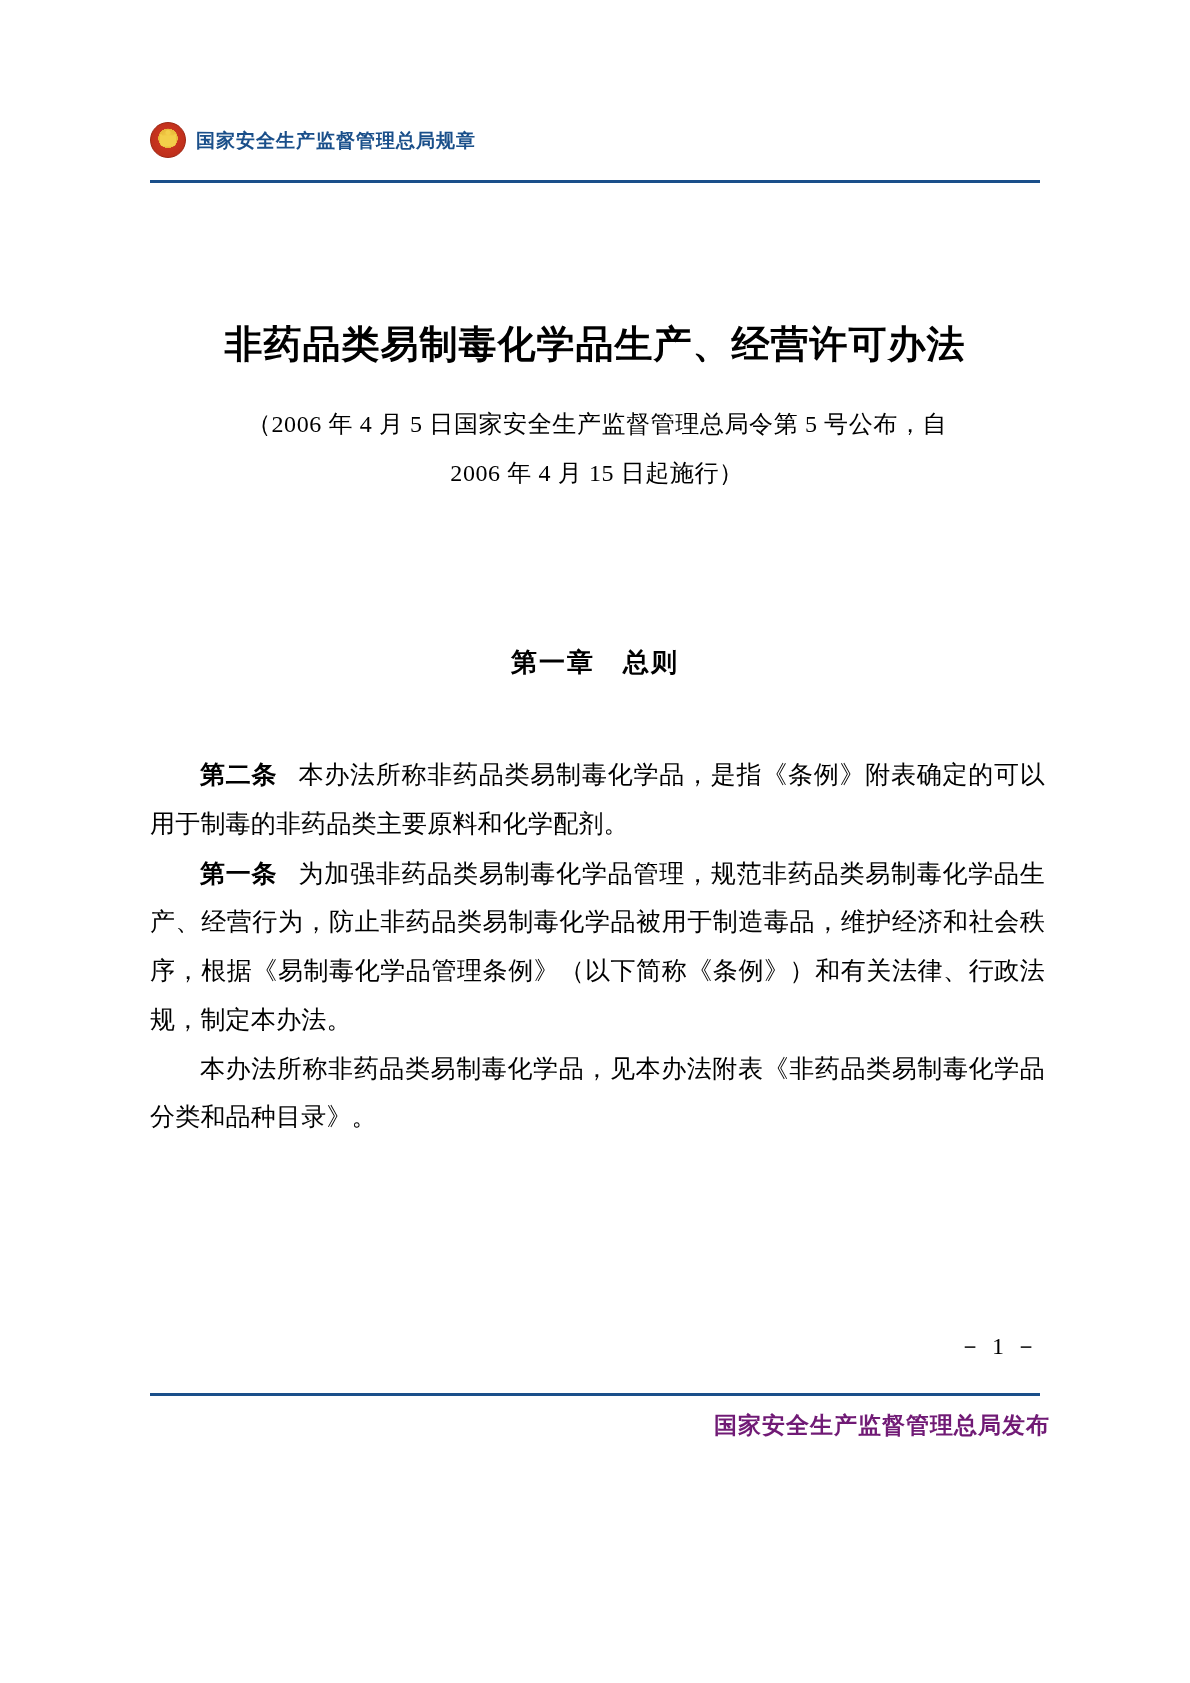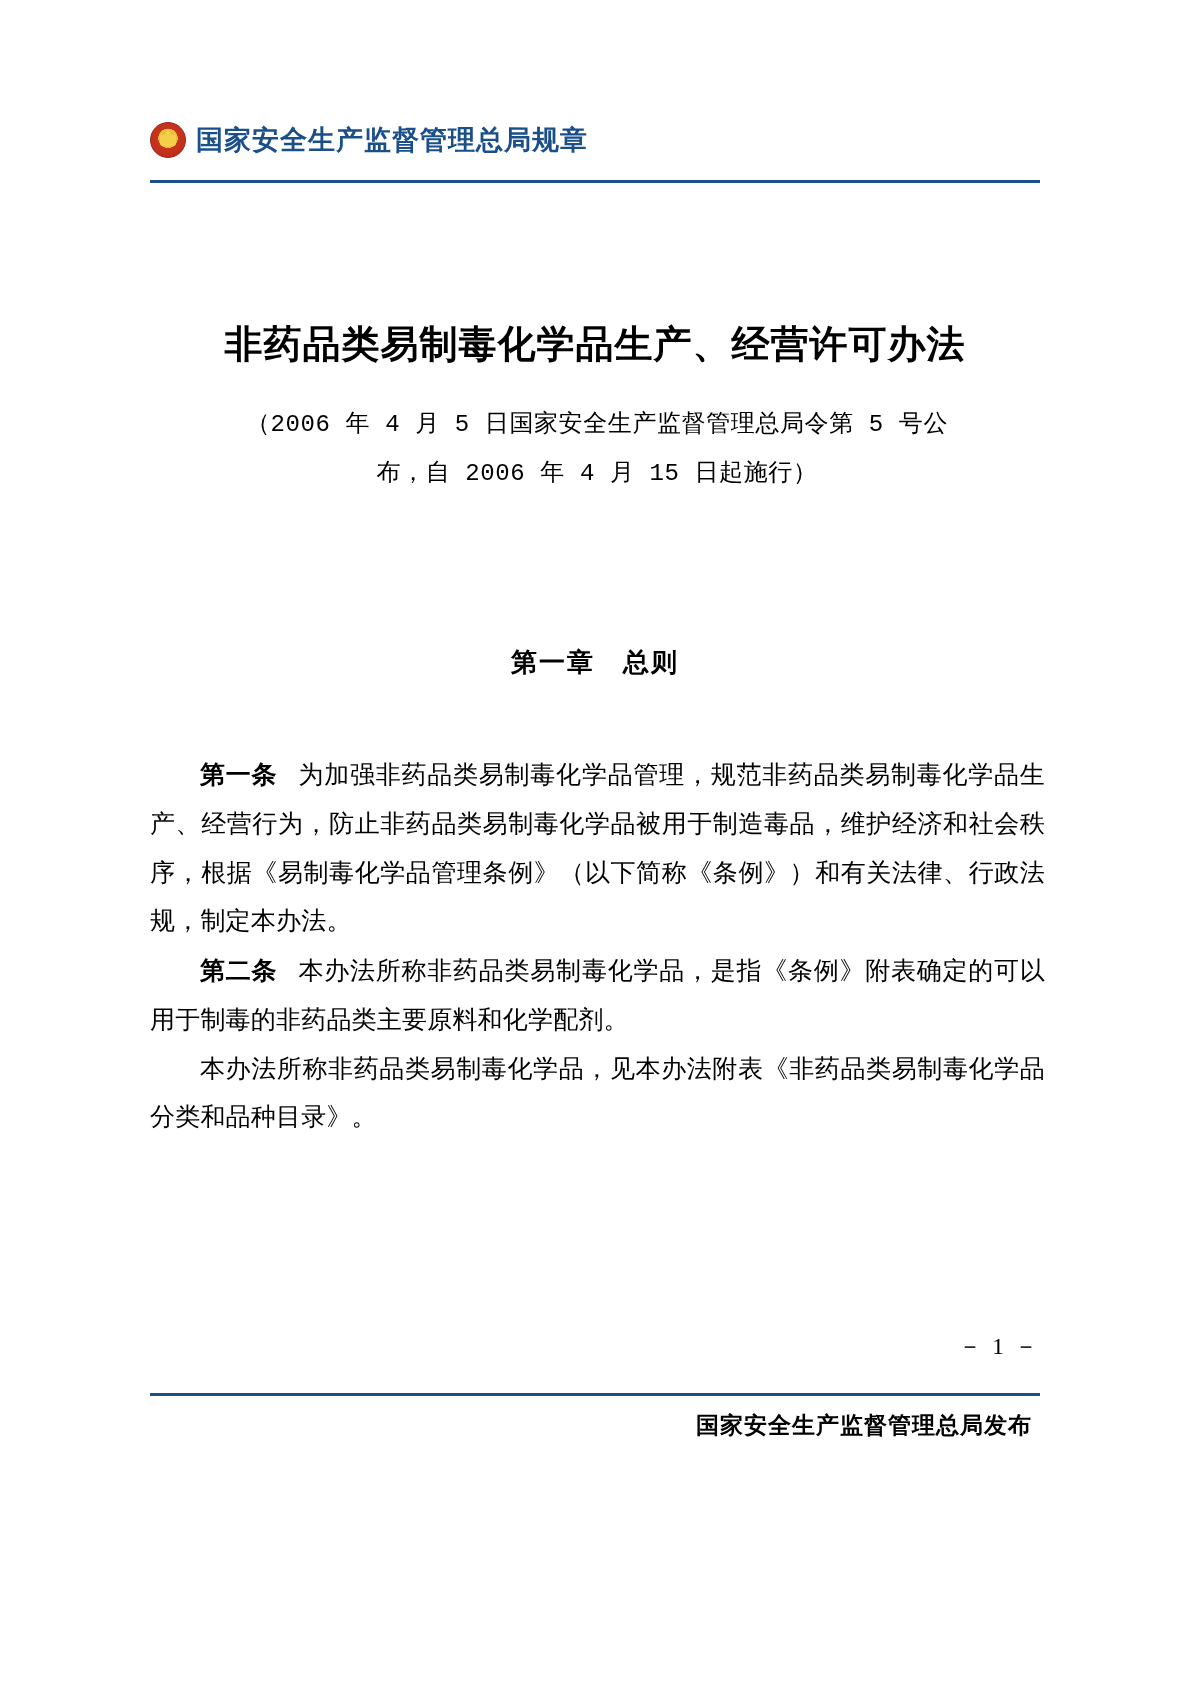--- a/index.html
+++ b/index.html
@@ -61,21 +61,21 @@
     top: 22%;
     transform: translateX(-50%);
     width: 5px;
     height: 5px;
     background: #f3cf4a;
     border-radius: 50%;
     box-shadow: -7px 3px 0 -1.3px #f3cf4a, 7px 3px 0 -1.3px #f3cf4a;
   }
   .header-title {
     font-family: "Liberation Sans", "DejaVu Sans", sans-serif;
-    font-size: 27px;
+    font-size: 19px;
     font-weight: bold;
     color: #1a4f8a;
     letter-spacing: 1px;
     line-height: 1;
   }
   .header-rule {
     position: absolute;
     left: 150px;
     top: 180px;
     width: 890px;
@@ -98,21 +98,20 @@
   }
   .doc-subtitle {
     position: absolute;
     left: 222px;
     top: 400px;
     width: 750px;
     text-align: center;
     font-size: 24px;
     line-height: 2.05;
     letter-spacing: 0.6px;
-    font-family: Liberation Mono, monospace;
   }
   .chapter {
     position: absolute;
     left: 150px;
     top: 625px;
     width: 890px;
     text-align: center;
     font-size: 26px;
     font-family: "Liberation Sans", "DejaVu Sans", sans-serif;
     font-weight: bold;
@@ -157,28 +156,28 @@
   .footer-rule {
     position: absolute;
     left: 150px;
     top: 1393px;
     width: 890px;
     height: 3px;
     background: #1a4f8a;
   }
   .footer-text {
     position: absolute;
-    left: 142px;
+    left: 160px;
     top: 1410px;
     width: 890px;
     text-align: right;
     font-family: Liberation Mono, monospace;
     font-size: 23px;
     font-weight: bold;
-    color: #000000;
+    color: #701a75;
     letter-spacing: 1px;
   }
 </style>
 </head>
 <body>
 
 <div class="page">
 
   <div class="header">
     <div class="header-row">
@@ -189,24 +188,24 @@
   <div class="header-rule"></div>
 
   <div class="doc-title">非药品类易制毒化学品生产、经营许可办法</div>
 
   <div class="doc-subtitle">（2006 年 4 月 5 日国家安全生产监督管理总局令第 5 号公布，自 2006 年 4 月 15 日起施行）</div>
 
   <div class="chapter">第一章　总则</div>
 
   <div class="body-text">
     <p>
-      <span class="art-label">第一条</span><span>为加强非药品类易制毒化学品管理，规范非药品类易制毒化学品生产、经营行为，防止非药品类易制毒化学品被用于制造毒品，维护经济和社会秩序，根据《易制毒化学品管理条例》（以下简称《条例》）和有关法律、行政法规，制定本办法。</span>
+      <span class="art-label">第二条</span><span>本办法所称非药品类易制毒化学品，是指《条例》附表确定的可以用于制毒的非药品类主要原料和化学配剂。</span>
     </p>
     <p>
-      <span class="art-label">第二条</span><span>本办法所称非药品类易制毒化学品，是指《条例》附表确定的可以用于制毒的非药品类主要原料和化学配剂。</span>
+      <span class="art-label">第一条</span><span>为加强非药品类易制毒化学品管理，规范非药品类易制毒化学品生产、经营行为，防止非药品类易制毒化学品被用于制造毒品，维护经济和社会秩序，根据《易制毒化学品管理条例》（以下简称《条例》）和有关法律、行政法规，制定本办法。</span>
     </p>
     <p>本办法所称非药品类易制毒化学品，见本办法附表《非药品类易制毒化学品分类和品种目录》。</p>
   </div>
 
   <div class="page-number">－ 1 －</div>
   <div class="footer-rule"></div>
   <div class="footer-text">国家安全生产监督管理总局发布</div>
 
 </div>
 

